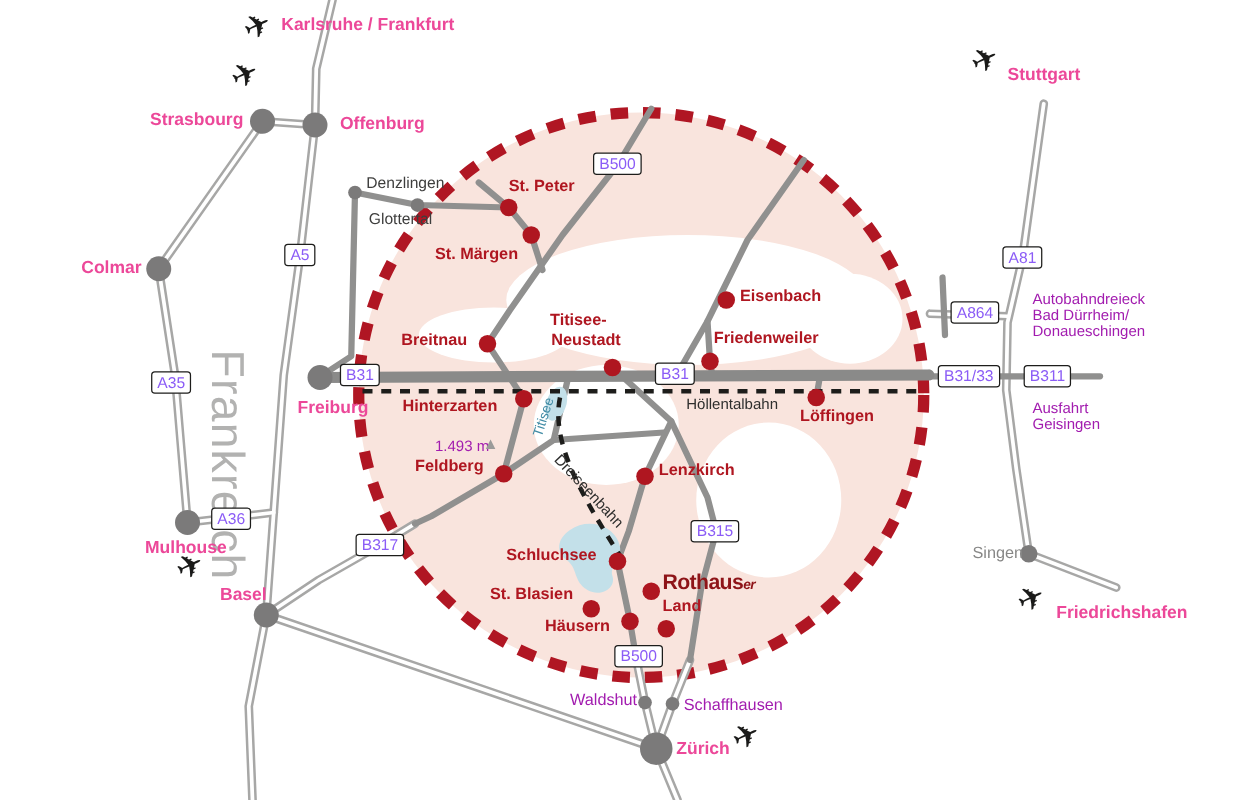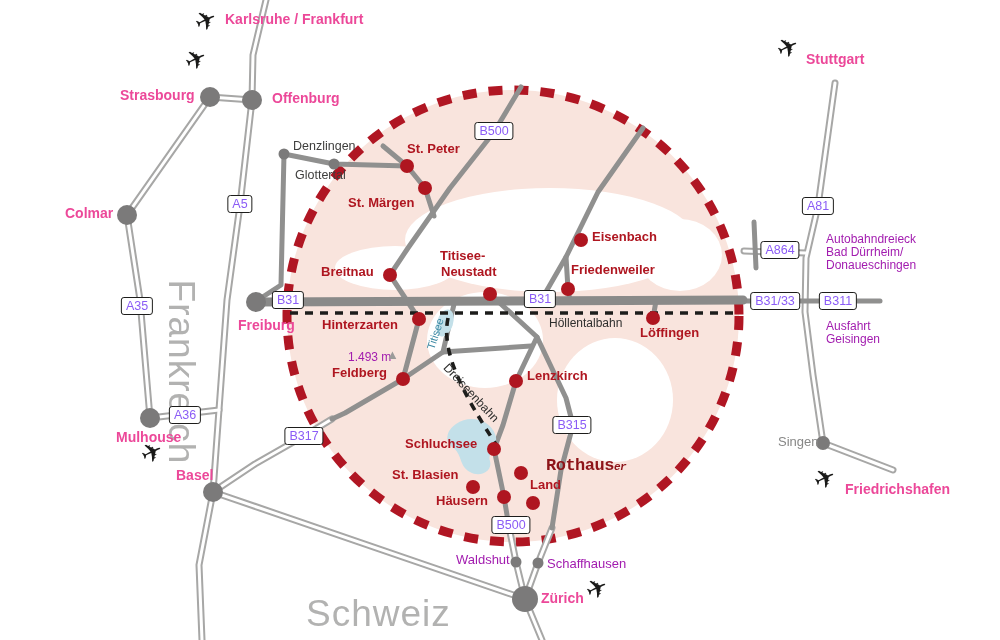--- a/index.html
+++ b/index.html
@@ -18,22 +18,22 @@
   .sign{position:absolute;transform:translate(-50%,-50%);background:#fff;border:1.6px solid #1d1d1b;
         border-radius:3px;padding:0 4px;font-size:12.5px;color:#8b5cf6;height:16px;line-height:16px;
         white-space:nowrap;}
   .dot{position:absolute;border-radius:50%;transform:translate(-50%,-50%);}
   .dot.gray{background:#7b7a7a;}
   .dot.red{background:#af1620;}
   .d20{width:20px;height:20px;} .d26{width:26px;height:26px;} .d14{width:14px;height:14px;}
   .d11{width:11px;height:11px;} .dr14{width:14px;height:14px;}
   .plane{position:absolute;color:#1a1a19;font-size:26px;transform:translate(-50%,-50%) rotate(-25deg);}
   .peak{position:absolute;color:#9b9b9a;font-size:13px;}
-  .brand{position:absolute;font-family:Liberation Mono, monospace;font-weight:bold;
-         font-size:17px;color:#8e1418;letter-spacing:-0.5px;margin-left:16px;}
+  .brand{position:absolute;font-family:Liberation Sans, sans-serif;font-weight:bold;
+         font-size:17px;color:#8e1418;letter-spacing:-0.5px;}
   .brand .suf{font-size:11px;font-style:italic;}
   .rot90{transform:translate(-50%,-50%) rotate(90deg);transform-origin:center;}
 </style>
 </head>
 <body>
 
 <div class="map">
 
   <svg width="1000" height="640" viewBox="0 0 1000 640">
     <defs>
@@ -146,21 +146,20 @@
   <div class="dot red dr14" style="left:533px;top:503px;"></div>
 
   <div class="plane" style="left:206px;top:21px;">✈</div>
   <div class="plane" style="left:196px;top:60px;">✈</div>
   <div class="plane" style="left:152px;top:453px;">✈</div>
   <div class="plane" style="left:788px;top:48px;">✈</div>
   <div class="plane" style="left:597px;top:589px;">✈</div>
   <div class="plane" style="left:825px;top:479px;">✈</div>
 
   <div class="lbl country rot90" style="left:181px;top:372px;">Frankreich</div>
-  <div class="lbl country" style="left:306px;top:595px;">Schweiz</div>
 
   <div class="lbl city" style="left:225px;top:12px;">Karlsruhe / Frankfurt</div>
   <div class="lbl city" style="left:120px;top:88px;">Strasbourg</div>
   <div class="lbl city" style="left:272px;top:91px;">Offenburg</div>
   <div class="lbl smallcity" style="left:293px;top:140px;">Denzlingen</div>
   <div class="lbl smallcity" style="left:295px;top:169px;">Glottertal</div>
   <div class="lbl city" style="left:65px;top:206px;">Colmar</div>
   <div class="lbl city" style="left:238px;top:318px;">Freiburg</div>
   <div class="lbl city" style="left:116px;top:430px;">Mulhouse</div>
   <div class="lbl city" style="left:176px;top:468px;">Basel</div>

